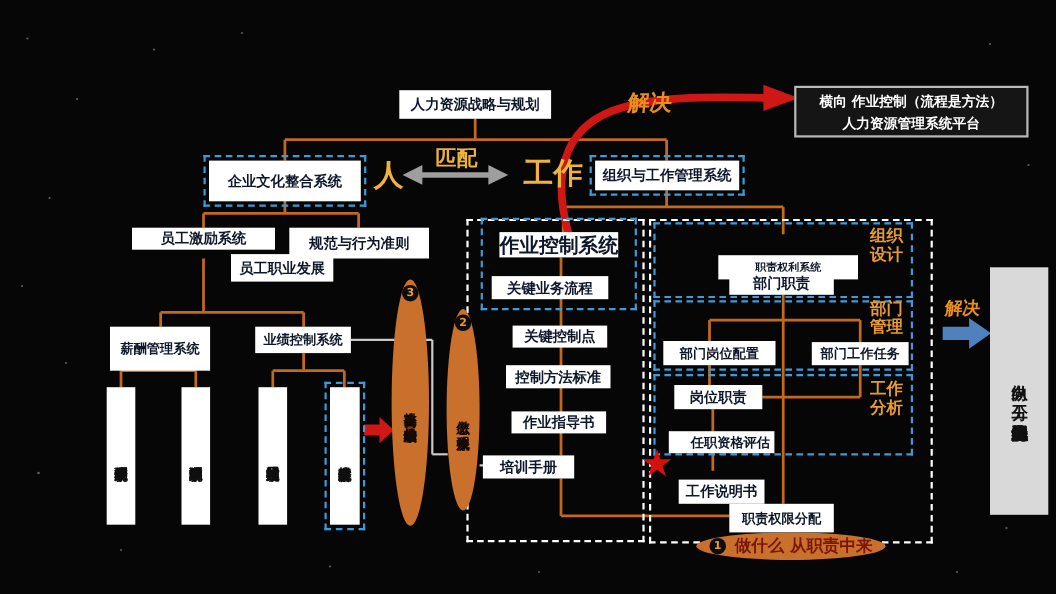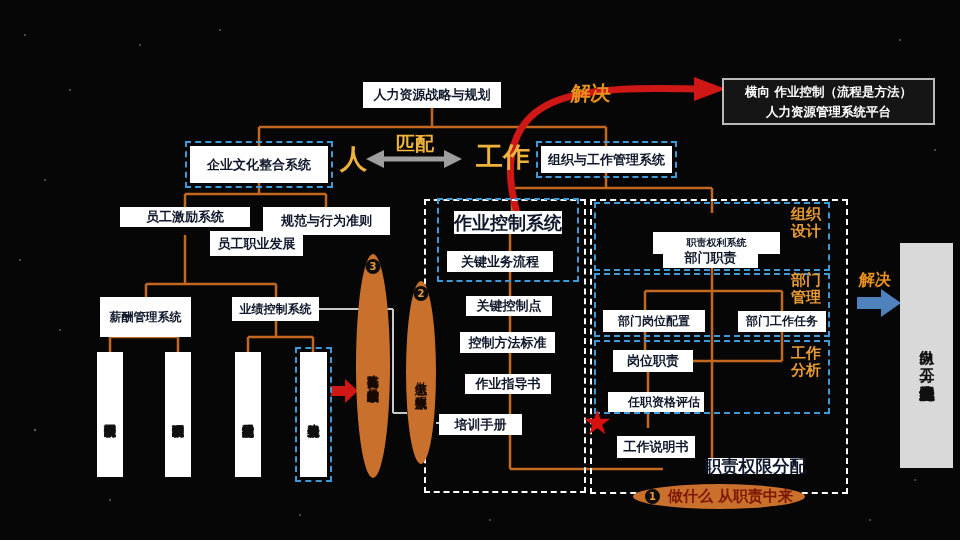--- a/index.html
+++ b/index.html
@@ -157,21 +157,21 @@
       <div class="box" style="font-size: 13px; left: 460px; top: 332px; width: 95px; height: 21px;">控制方法标准</div>
       <div class="box" style="font-size: 13px; left: 465px; top: 374px; width: 86px; height: 20px;">作业指导书</div>
       <div class="box" style="font-size: 13px; left: 439px; top: 414px; width: 83px; height: 21px;">培训手册</div>
       <div class="box" style="font-size: 10px; left: 653px; top: 213px; width: 127px; height: 22px; margin-top: 19px;">职责权利系统</div>
       <div class="box" style="font-size: 13px; left: 663px; top: 247px; width: 95px; height: 21px;">部门职责</div>
       <div class="box" style="font-size: 12px; left: 603px; top: 310px; width: 102px; height: 22px;">部门岗位配置</div>
       <div class="box" style="font-size: 12px; left: 738px; top: 311px; width: 88px; height: 21px;">部门工作任务</div>
       <div class="box" style="font-size: 13px; left: 613px; top: 350px; width: 80px; height: 22px;">岗位职责</div>
       <div class="box" style="font-size: 12px; left: 608px; top: 392px; width: 96px; height: 20px; padding-left: 16px;">任职资格评估</div>
       <div class="box" style="font-size: 13px; left: 617px; top: 436px; width: 78px; height: 22px;">工作说明书</div>
-      <div class="box" style="font-size: 17px; left: 663px; top: 458px; width: 95px; height: 16px; margin-left: 45px;">职责权限分配</div>
+      <div class="box" style="font-size: 12px; left: 663px; top: 458px; width: 95px; height: 26px;">职责权限分配</div>
       <div class="vbox" style="left: 97px; top: 352px; width: 26px; height: 125px;">公平薪酬管理系统</div>
       <div class="vbox" style="left: 165px; top: 352px; width: 26px; height: 125px;">激励薪酬管理系统</div>
       <div class="vbox" style="left: 235px; top: 352px; width: 26px; height: 125px;">目标与过程控制系统</div>
       <div class="vbox dash" style="left: 300px; top: 352px; width: 27px; height: 125px;">业绩改善提升系统</div>
       <div class="seclabel" style="left: 788px; top: 206px;">组织设计</div>
       <div class="seclabel" style="left: 788px; top: 272px;">部门管理</div>
       <div class="seclabel" style="left: 788px; top: 345px;">工作分析</div>
       <div class="ellipse" style="left: 356px; top: 254px; width: 34px; height: 224px;">
         <div class="num top">3</div>
         <div class="vtext">改善提高 从绩效的结果中来</div>

